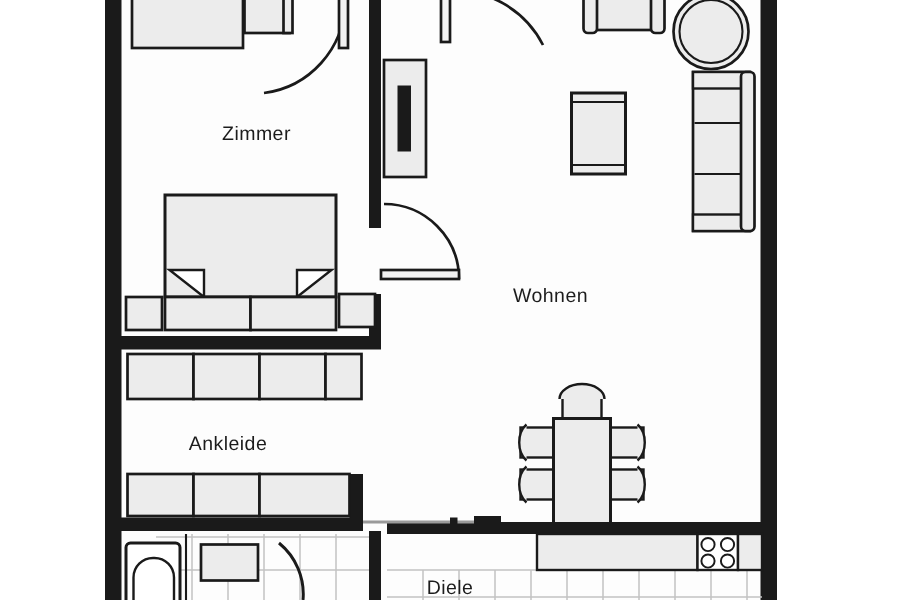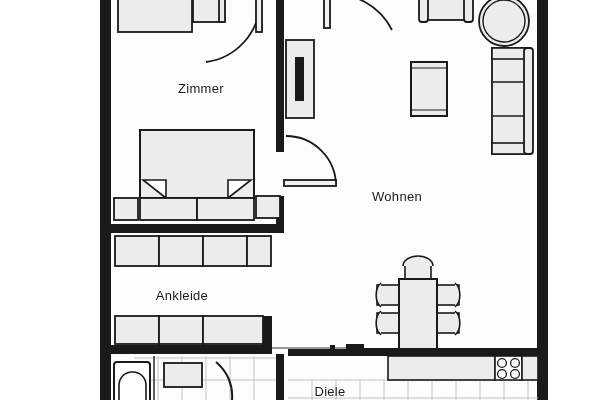--- a/index.html
+++ b/index.html
@@ -9,21 +9,20 @@
     width: 600px;
     height: 400px;
     overflow: hidden;
     font-family: "Liberation Sans", sans-serif;
   }
   #floorplan-root {
     position: relative;
     width: 503px;
     height: 400px;
     background: #5eead4;
-    margin-left: 30px;
   }
   #plan-svg {
     display: block;
     width: 600px;
     height: 400px;
   }
   .room-label {
     font-family: "Liberation Sans", sans-serif;
     font-size: 13px;
     fill: #1c1c1c;

